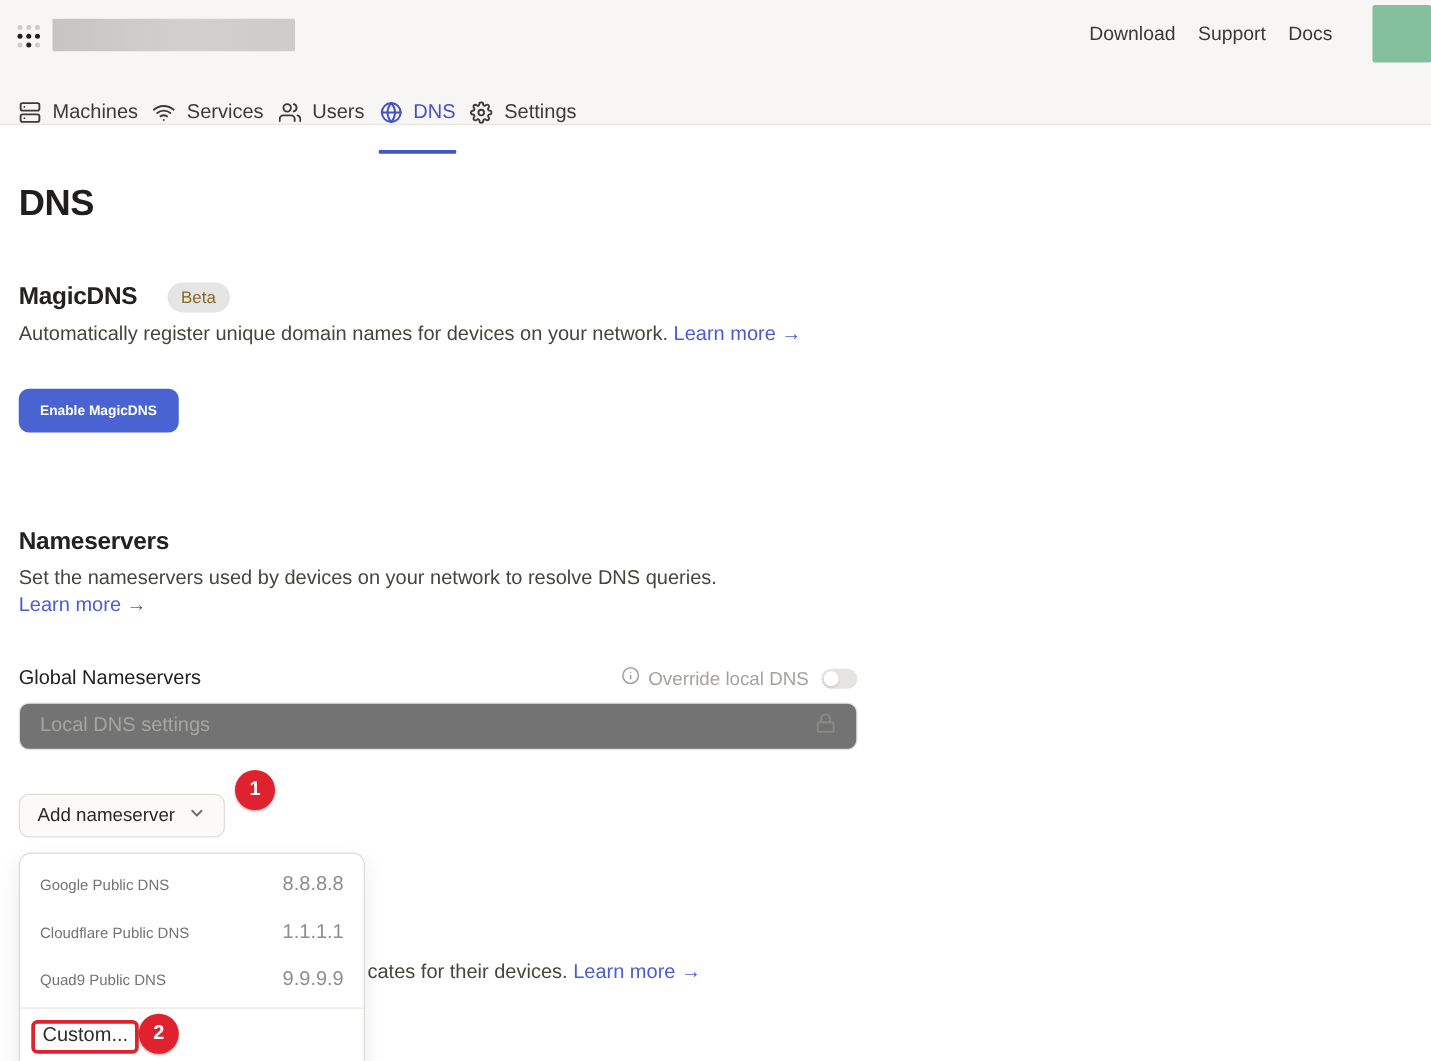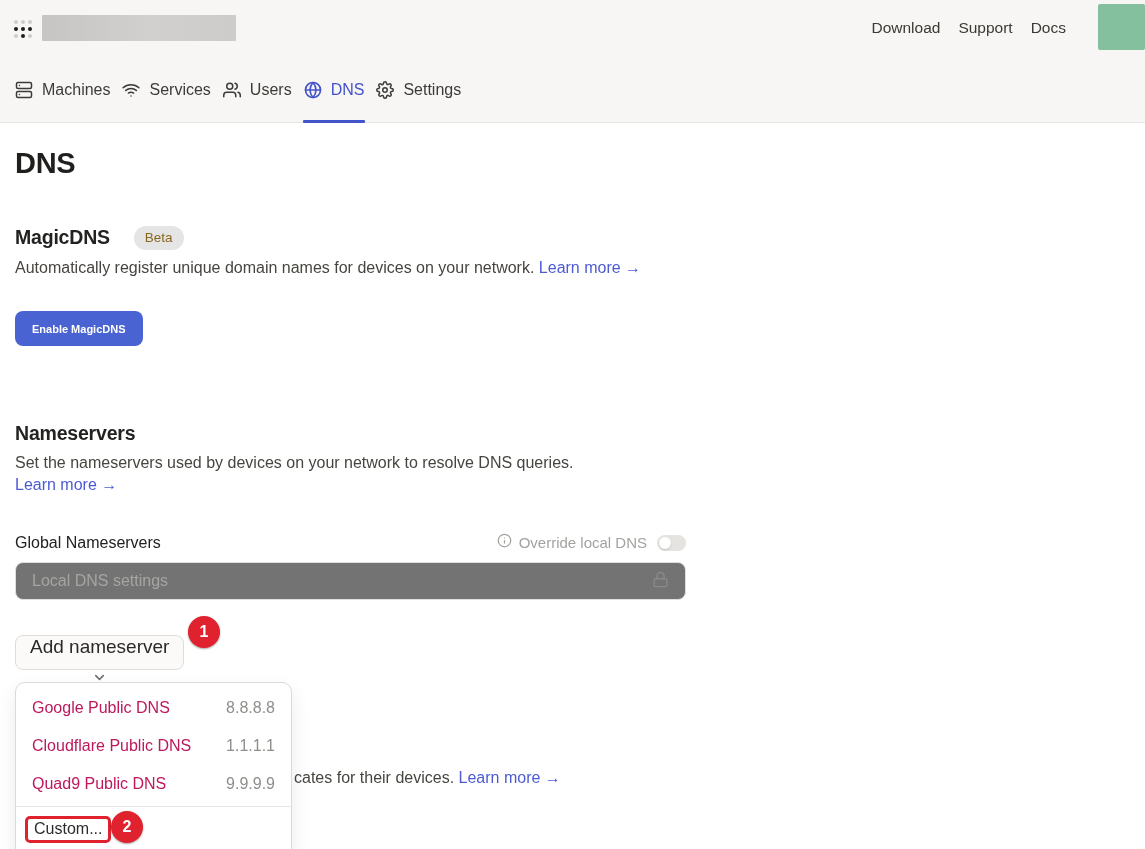--- a/index.html
+++ b/index.html
@@ -5,21 +5,21 @@
   * { margin:0; padding:0; box-sizing:border-box; }
   html,body { width:1145px; height:849px; }
   #app {
     position:relative; width:1145px; height:849px;
     background:#ffffff; overflow:hidden;
     font-family:"Liberation Sans", sans-serif;
     color:#232220;
   }
   
   .header-block {
-    position:absolute; top:0; left:0; width:1145px; height:123px;
+    position:absolute; top:0; left:0; width:1145px; height:100px;
     background:#f7f6f4; border-bottom:1px solid #e8e6e2;
   }
   .topbar {
     position:absolute; top:0; left:0; width:1145px; height:56px;
     display:flex; align-items:center; padding:0 0 0 14px;
   }
   .logo-dots {
     display:grid; grid-template-columns:repeat(3,4px); grid-auto-rows:4px;
     gap:3px; margin-top:2px;
   }
@@ -101,39 +101,39 @@
   }
   .dns-input {
     flex:1; border:none; outline:none; background:transparent;
     font-family:inherit; font-size:16px; color:#232220;
   }
   .dns-input::placeholder { color:#a7a5a2; }
   .add-btn {
     position:absolute; left:15px; top:635px; height:35px;
     background:#fbfaf9; border:1px solid #dfddda; border-radius:8px;
     display:flex; align-items:center; gap:10px; padding:0 14px;
-    font-family:inherit; font-size:19px; color:#2a2927; cursor:pointer;flex-direction:column;
+    font-family:inherit; font-size:15px; color:#2a2927; cursor:pointer;
   }
   .add-btn svg { color:#6e6c69; }
   
   .bg-partial {
     position:absolute; left:294px; top:769px; z-index:1;
     font-size:16px; color:#47453f; white-space:nowrap;
   }
   
   .dropdown {
     position:absolute; left:15px; top:682px; width:277px; height:185px;
     background:#ffffff; border:1px solid #dcdad6; border-radius:10px;
     box-shadow:0 8px 20px rgba(0,0,0,.08); z-index:5; padding-top:6px;
   }
   .menu-item {
     display:flex; align-items:center; justify-content:space-between;
     padding:0 16px; height:38px; cursor:pointer;
   }
-  .menu-label { font-size:16px; color:#be185d; }
+  .menu-label { font-size:12px; color:#737373; }
   .menu-value { font-size:16px; color:#908e8b; }
   .menu-sep { border:none; border-top:1px solid #e9e7e4; margin:3px 0; }
   .custom-item { padding:6px 16px 10px; cursor:pointer; }
   .custom-highlight {
     display:inline-block; border:3px solid #e0222e; border-radius:5px;
     padding:1px 6px 2px; margin-left:-7px;
     font-size:16px; color:#2d2c2a;
   }
   
   .step-badge {

